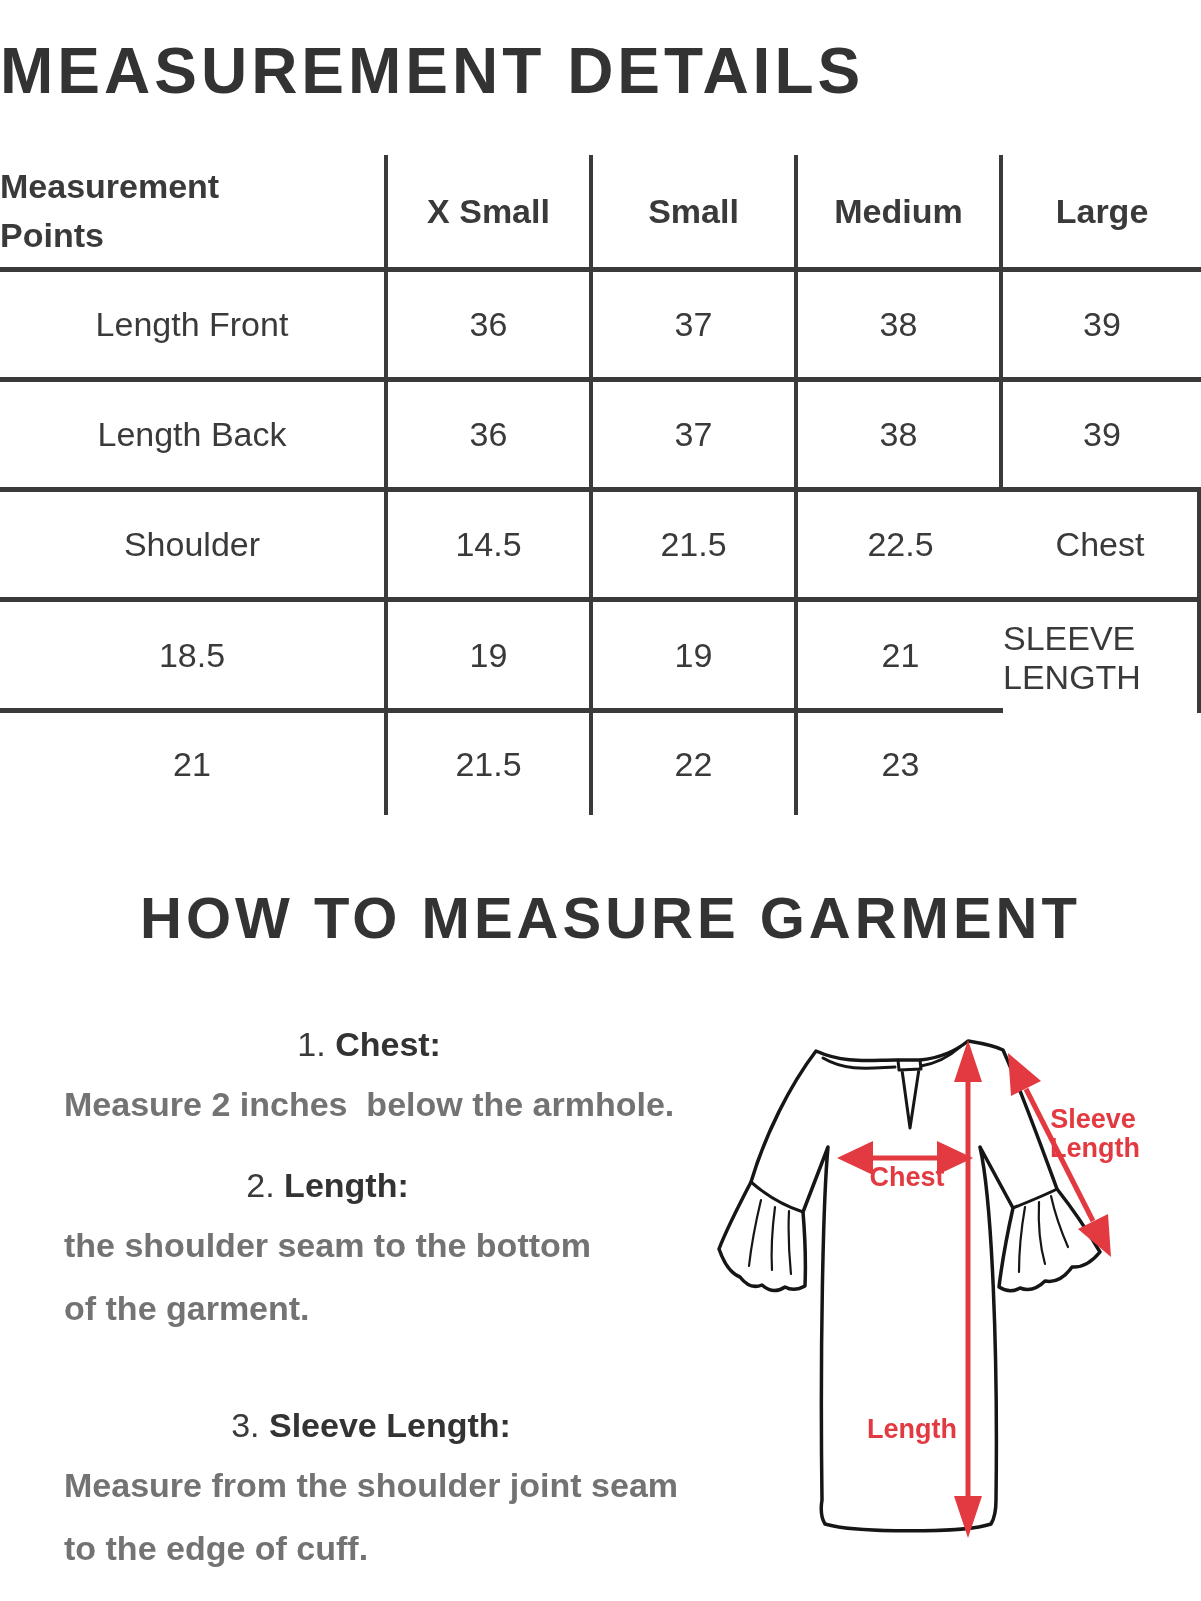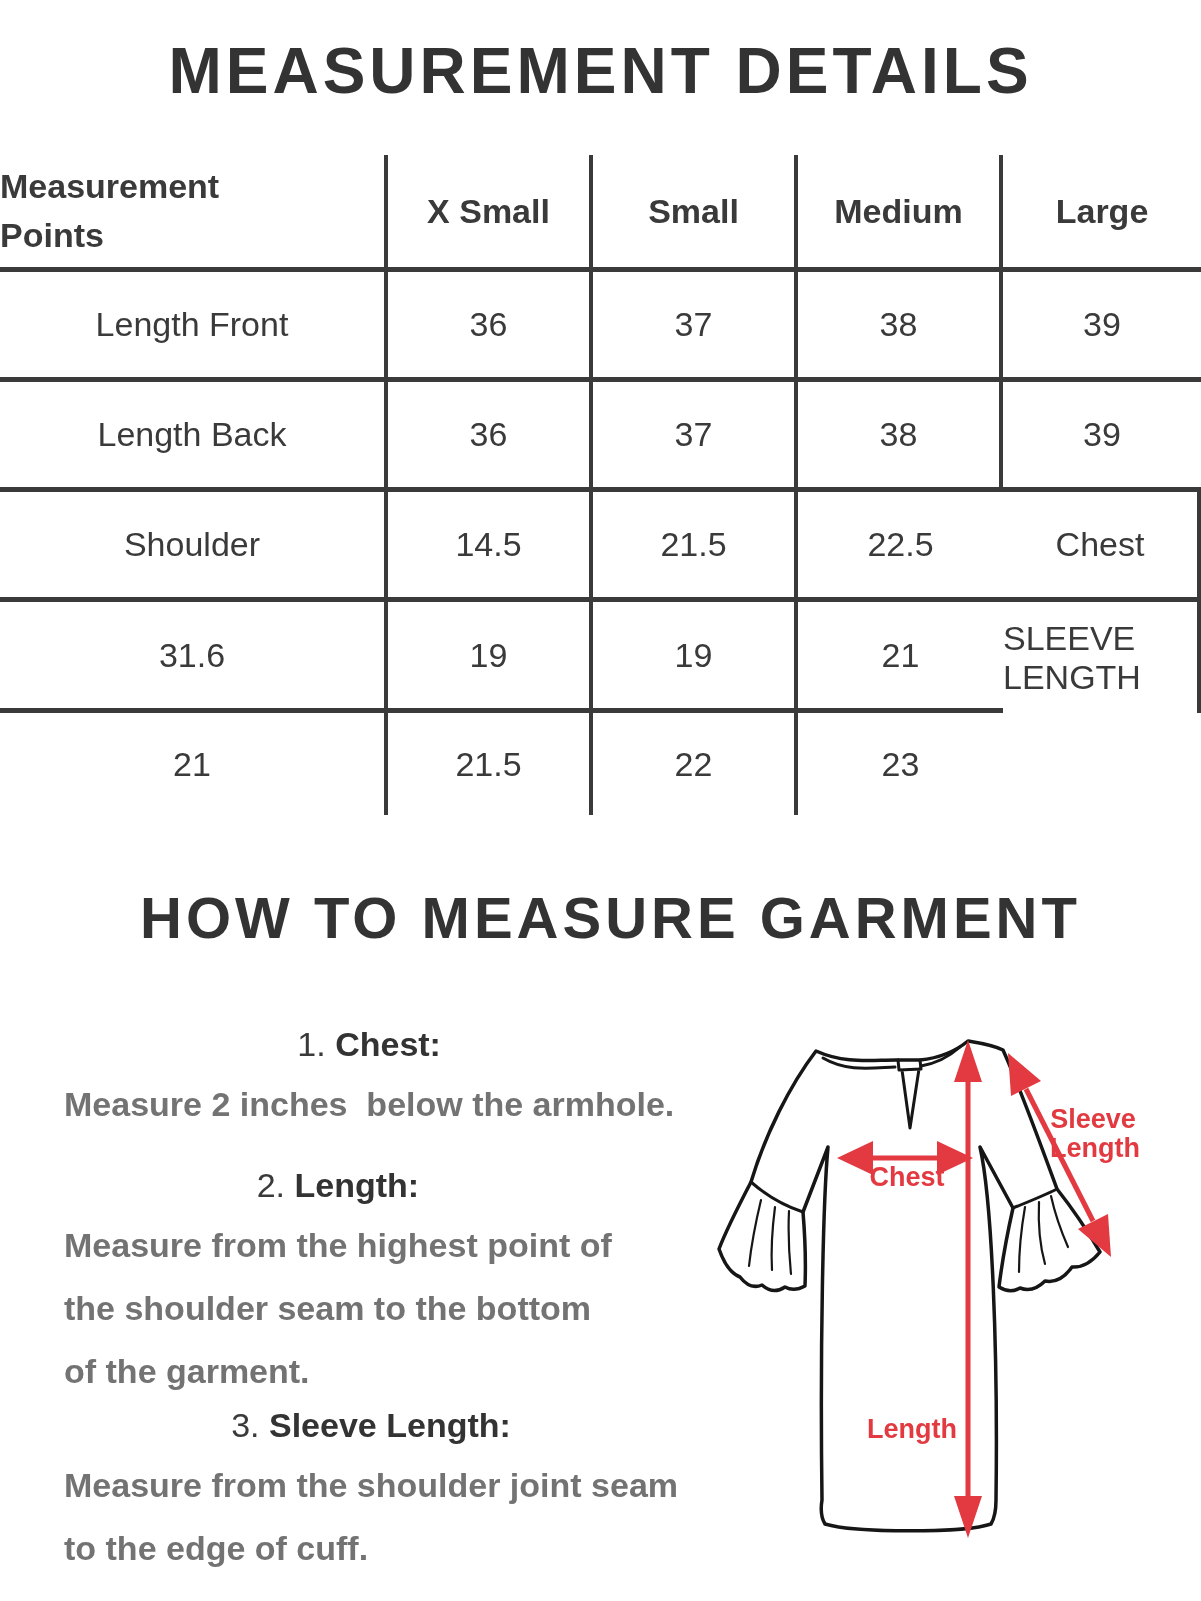--- a/index.html
+++ b/index.html
@@ -2,21 +2,21 @@
 <html><head>
 <meta charset="utf-8">
 <style>
   html,body{margin:0;padding:0;background:#fff;}
   .page{
     position:relative;width:1201px;height:1601px;background:#ffffff;
     font-family:"Liberation Sans", sans-serif;color:#3a3a3a;overflow:hidden;
   }
   
   .main-title{
-    position:absolute;top:34px;left:0;width:1201px;text-align:center;
+    position:absolute;top:34px;left:0;width:1201px;
     font-size:64px;font-weight:800;letter-spacing:4px;color:#333333;
   }
   .section-title{
     position:absolute;top:884px;left:10px;width:1201px;text-align:center;
     font-size:58px;font-weight:800;letter-spacing:4px;color:#333333;
   }
   
   .size-table{
     position:absolute;top:155px;left:0;width:1201px;
     display:grid;
@@ -79,21 +79,21 @@
     <div class="cell vline hline">37</div>
     <div class="cell vline hline">38</div>
     <div class="cell hline">39</div>
 
     <div class="cell vline hline">Shoulder</div>
     <div class="cell vline hline">14.5</div>
     <div class="cell vline hline">21.5</div>
     <div class="cell hline">22.5</div>
 
     <div class="cell vline hline">Chest</div>
-    <div class="cell vline hline">31.6</div>
+    <div class="cell vline hline">18.5</div>
     <div class="cell vline hline">19</div>
     <div class="cell vline hline">19</div>
     <div class="cell hline">21</div>
 
     <div class="cell vline">SLEEVE LENGTH</div>
     <div class="cell vline">21</div>
     <div class="cell vline">21.5</div>
     <div class="cell vline">22</div>
     <div class="cell">23</div>
   </div>
@@ -105,21 +105,20 @@
     <div class="step" id="step-1">
       <div class="step-head"><span>1.</span> <b>Chest:</b></div>
       <div class="body">
         <div class="step-line">Measure 2 inches  below the armhole.</div>
       </div>
     </div>
 
     <div class="step" id="step-2">
       <div class="step-head"><span>2.</span> <b>Length:</b></div>
       <div class="body">
-        <div class="step-line">Measure from the highest point of</div>
         <div class="step-line">the shoulder seam to the bottom</div>
         <div class="step-line">of the garment.</div>
       </div>
     </div>
 
     <div class="step" id="step-3">
       <div class="step-head"><span>3.</span> <b>Sleeve Length:</b></div>
       <div class="body">
         <div class="step-line">Measure from the shoulder joint seam</div>
         <div class="step-line">to the edge of cuff.</div>

